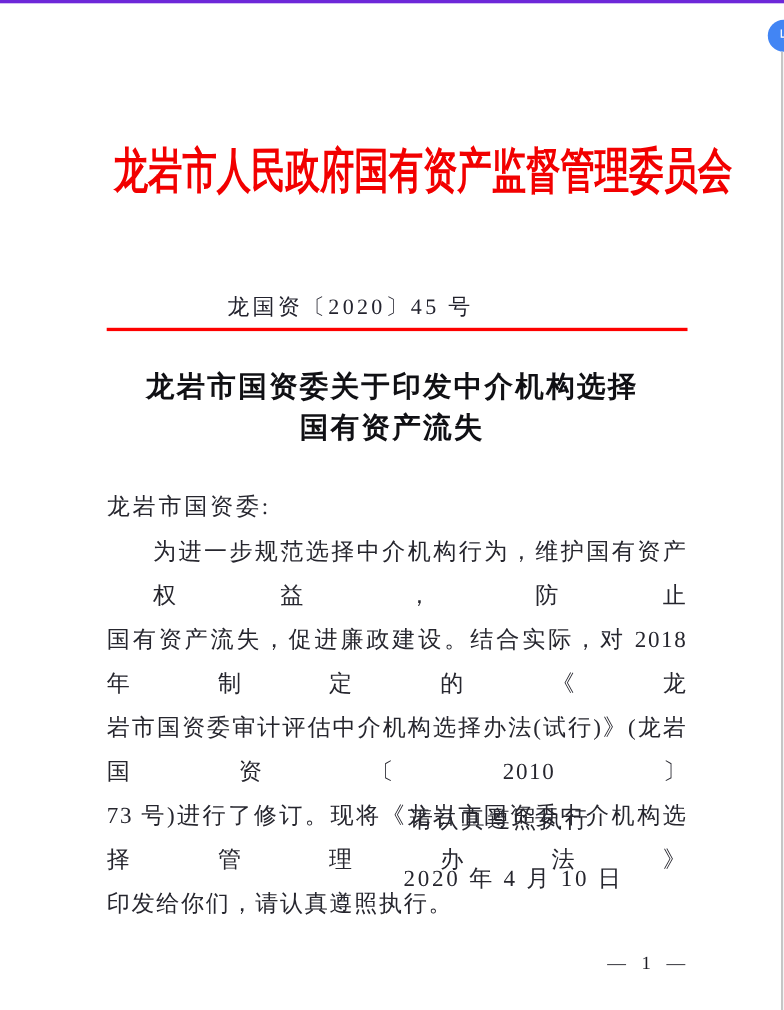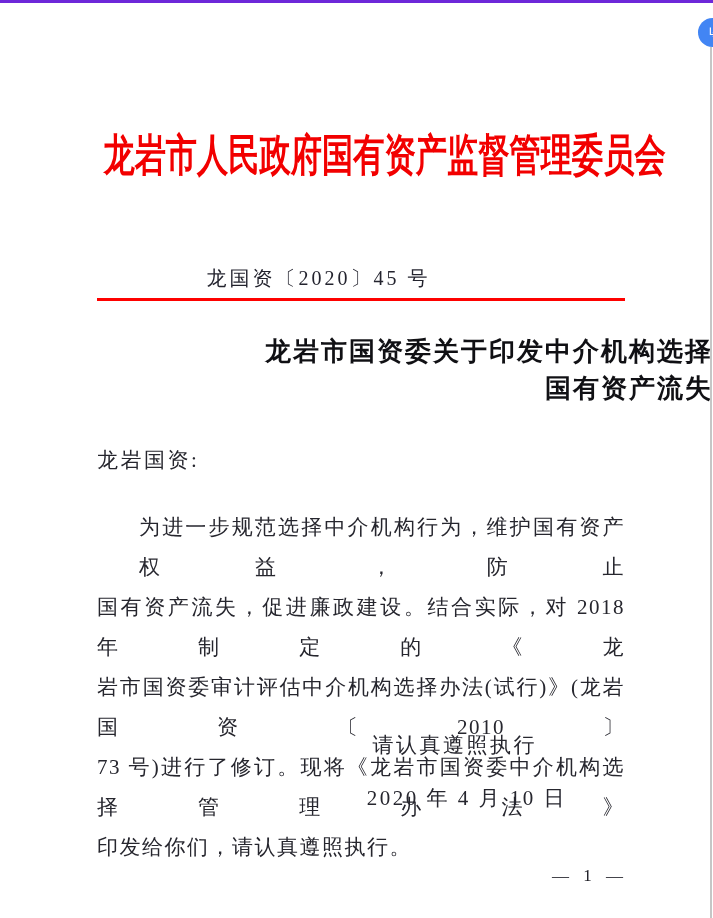--- a/index.html
+++ b/index.html
@@ -49,21 +49,21 @@
     left: 97px;
     width: 528px;
     height: 3px;
     background: #fe0100;
   }
   .doc-title {
     position: absolute;
     top: 330px;
     left: 0;
     width: 713px;
-    text-align: right;
+    text-align: center;
     font-size: 26px;
     line-height: 37px;
     font-weight: bold;
     color: #101014;
     letter-spacing: 2px;
   }
   .salutation {
     position: absolute;
     top: 443px;
     left: 97px;
@@ -81,21 +81,20 @@
     line-height: 40px;
     color: #26262e;
     letter-spacing: 1.5px;
   }
   .body-line.fill {
     text-align: justify;
     text-align-last: justify;
   }
   .body-line.indent {
     padding-left: 42px;
-    margin-top: 26px;
   }
   .signature {
     position: absolute;
     top: 722px;
     left: 97px;
     width: 528px;
     font-size: 21px;
     line-height: 41px;
     color: #26262e;
     letter-spacing: 2.5px;
@@ -150,21 +149,21 @@
 
   <div class="doc-number">龙国资〔2020〕45 号</div>
 
   <div class="red-rule"></div>
 
   <div class="doc-title">
     <div>龙岩市国资委关于印发中介机构选择</div>
     <div>国有资产流失</div>
   </div>
 
-  <div class="salutation">龙岩国资:</div>
+  <div class="salutation">龙岩市国资委:</div>
 
   <div class="body-text">
     <div class="body-line fill indent">为进一步规范选择中介机构行为，维护国有资产权益，防止</div>
     <div class="body-line fill">国有资产流失，促进廉政建设。结合实际，对 2018 年制定的《龙</div>
     <div class="body-line fill">岩市国资委审计评估中介机构选择办法(试行)》(龙岩国资〔2010〕</div>
     <div class="body-line fill">73 号)进行了修订。现将《龙岩市国资委中介机构选择管理办法》</div>
     <div class="body-line">印发给你们，请认真遵照执行。</div>
   </div>
 
   <div class="signature">

